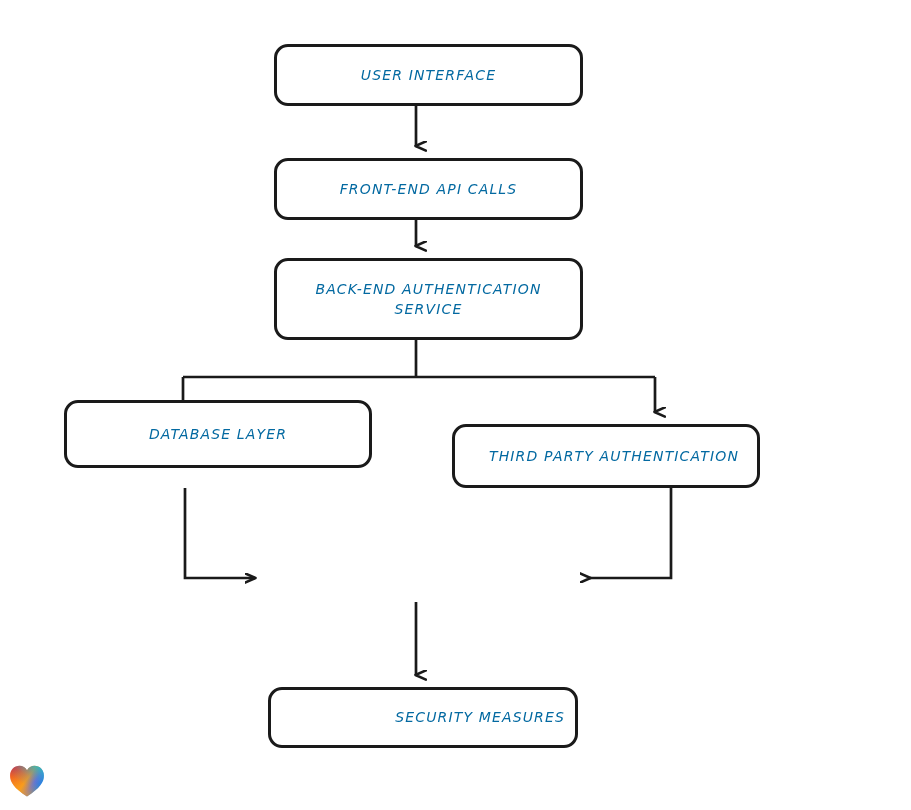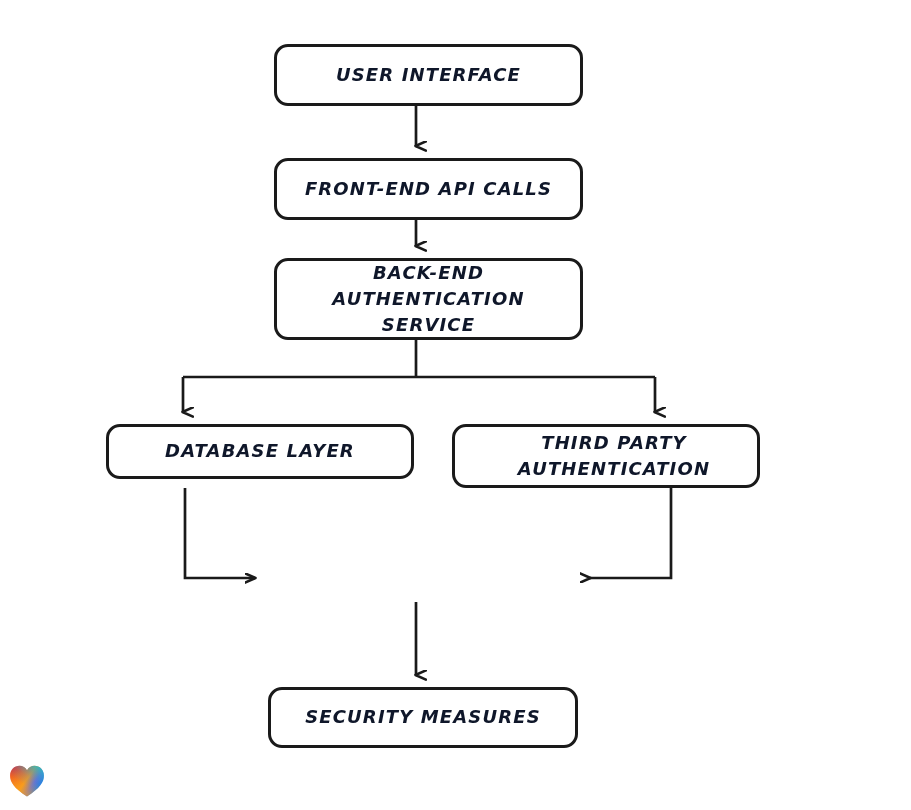--- a/index.html
+++ b/index.html
@@ -39,39 +39,39 @@
     border: 3.2px solid #1a1a1a;
     border-radius: 14px;
     display: flex;
     align-items: center;
     justify-content: center;
     text-align: center;
   }
 
   .node-label {
     font-family: "DejaVu Sans", sans-serif;
-    font-size: 18px;
+    font-size: 14px;
     font-style: italic;
     letter-spacing: 1.15px;
-    color: #0f172a;
+    color: #0369a1;
     line-height: 1.45;
     text-transform: uppercase;
     padding: 0 10px;
     white-space: pre-line;
-    font-weight: 700;
+    font-weight: 400;
   }
 
   
   #node-user-interface      { left: 274px; top: 44px;  width: 309px; height: 62px; }
   #node-frontend-api-calls  { left: 274px; top: 158px; width: 309px; height: 62px; }
   #node-backend-auth        { left: 274px; top: 258px; width: 309px; height: 82px; }
-  #node-database-layer      { left: 64px;  top: 424px; width: 308px; height: 55px; margin-left: 42px; }
+  #node-database-layer      { left: 64px;  top: 400px; width: 308px; height: 68px; }
   #node-third-party-auth    { left: 452px; top: 424px; width: 308px; height: 64px; padding-left: 16px; }
   #node-session-token       { left: 267px; top: 543px; width: 311px; height: 59px; }
-  #node-security-measures   { left: 268px; top: 687px; width: 310px; height: 61px; }
+  #node-security-measures   { left: 268px; top: 687px; width: 310px; height: 61px; justify-content: flex-end; }
 
   #heart-logo {
     position: absolute;
     left: 8px;
     top: 762px;
     width: 38px;
     height: 38px;
   }
 </style>
 </head>

